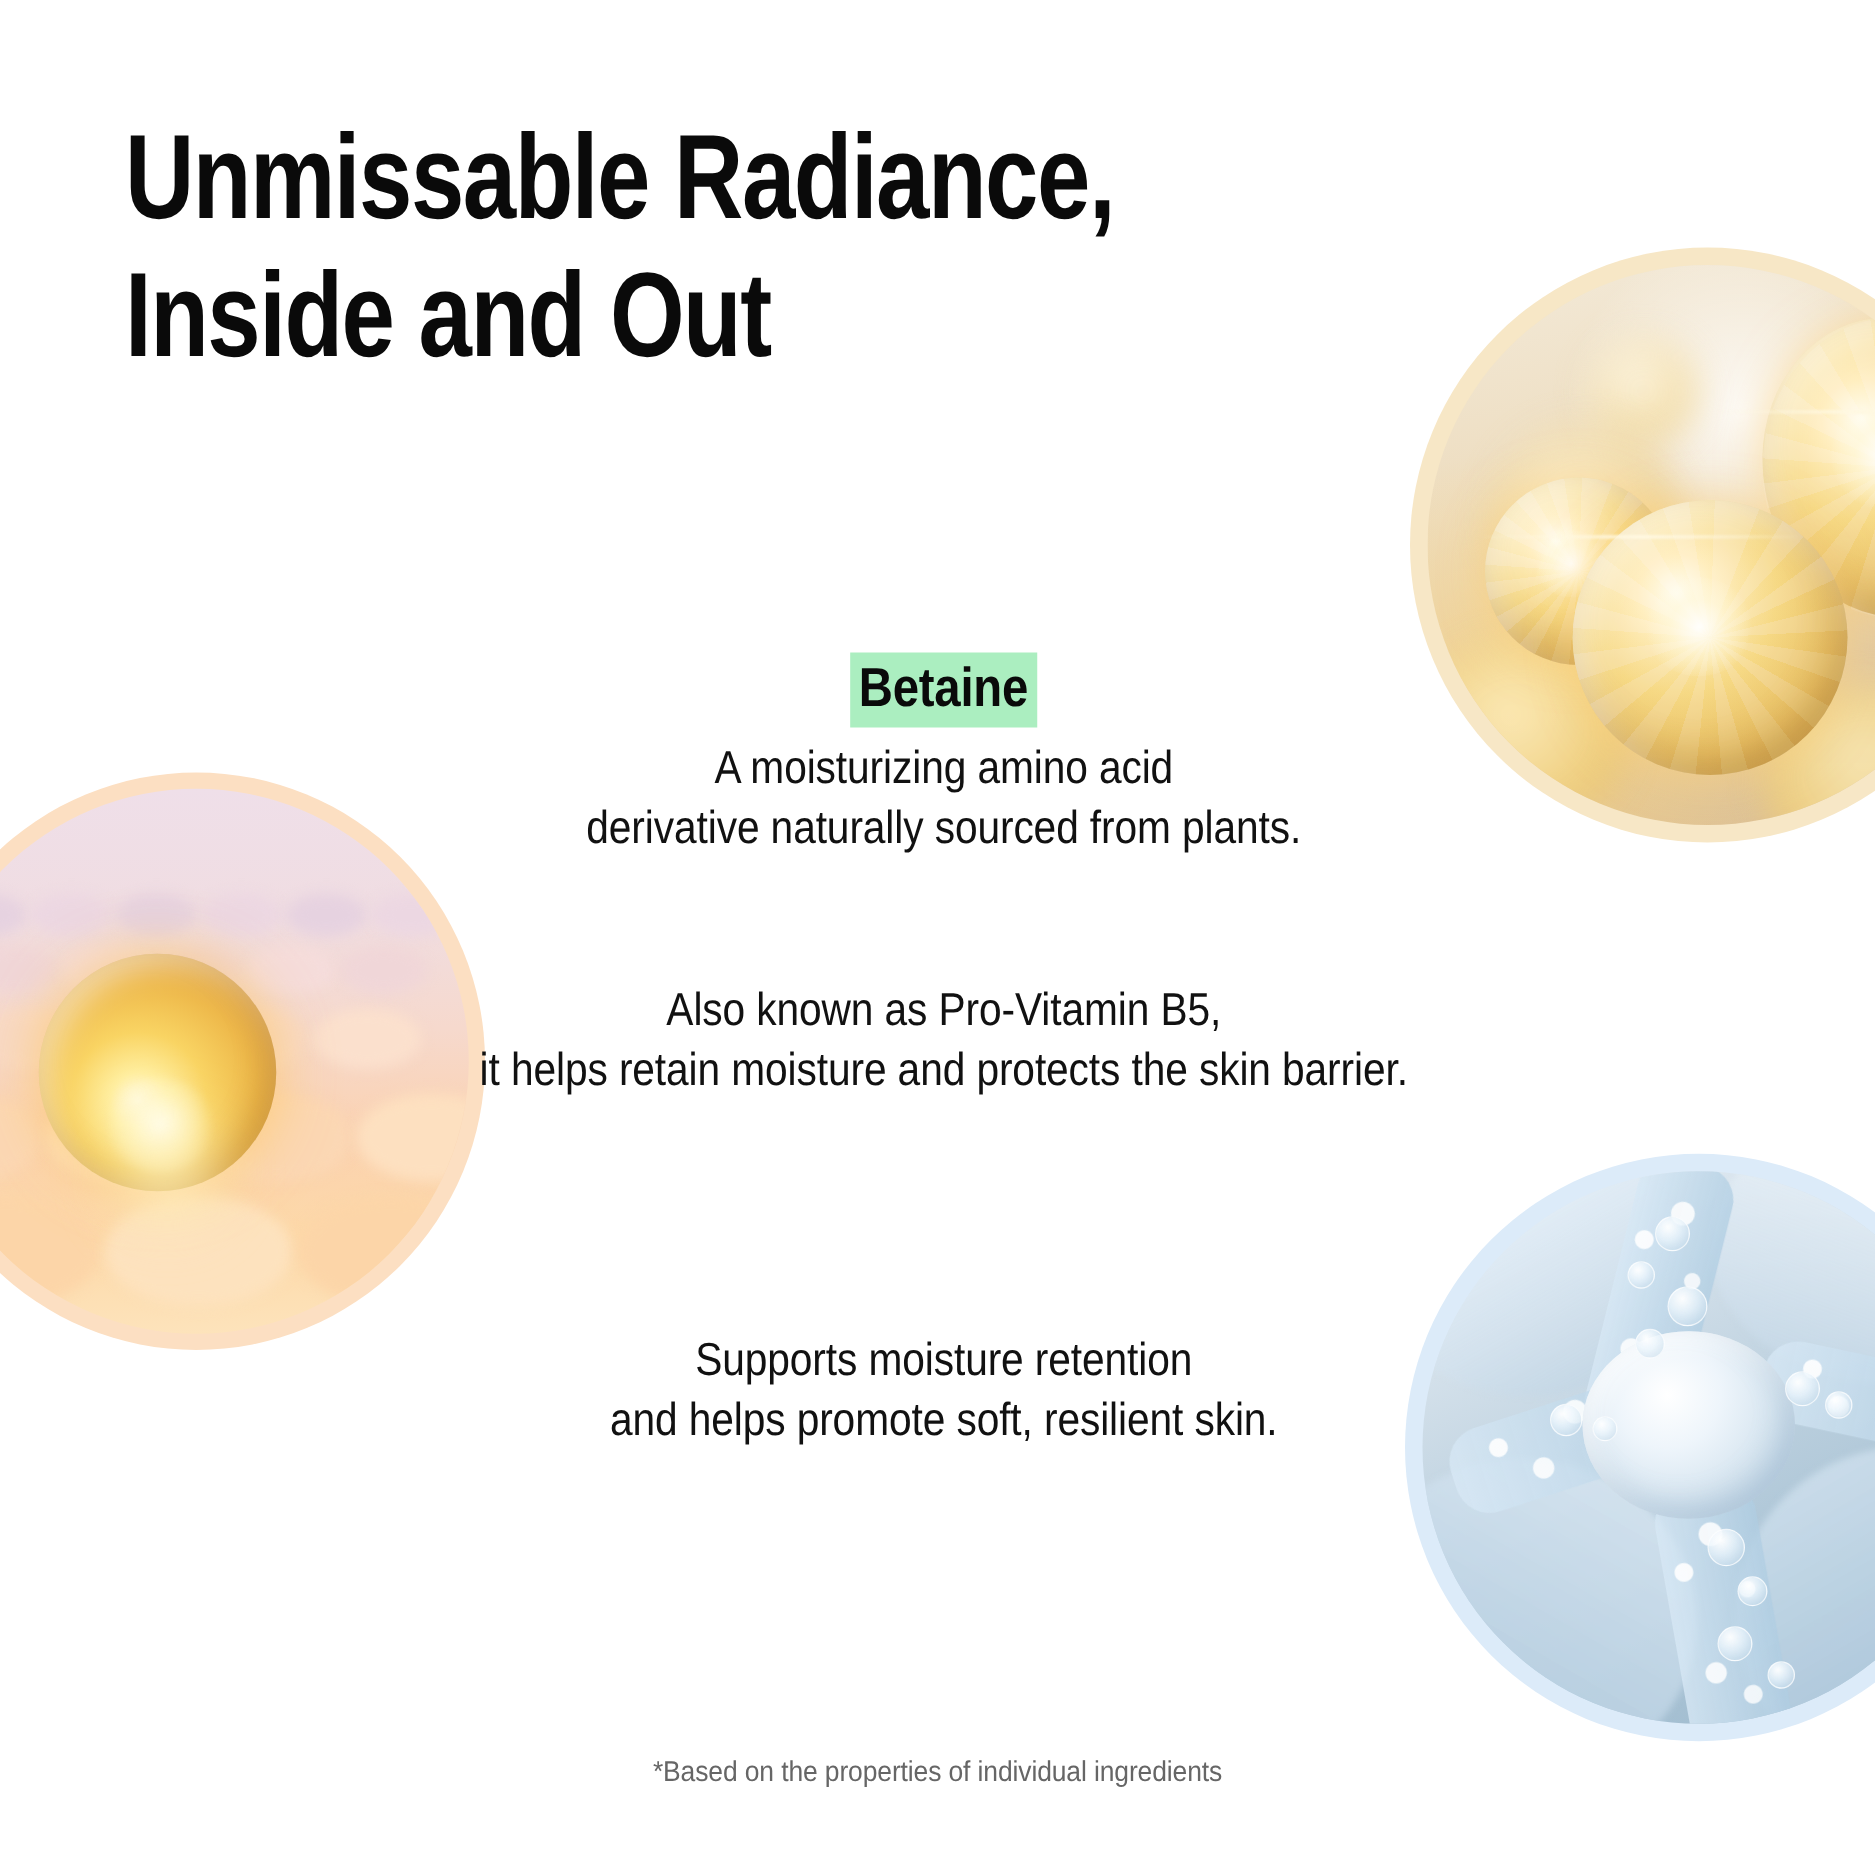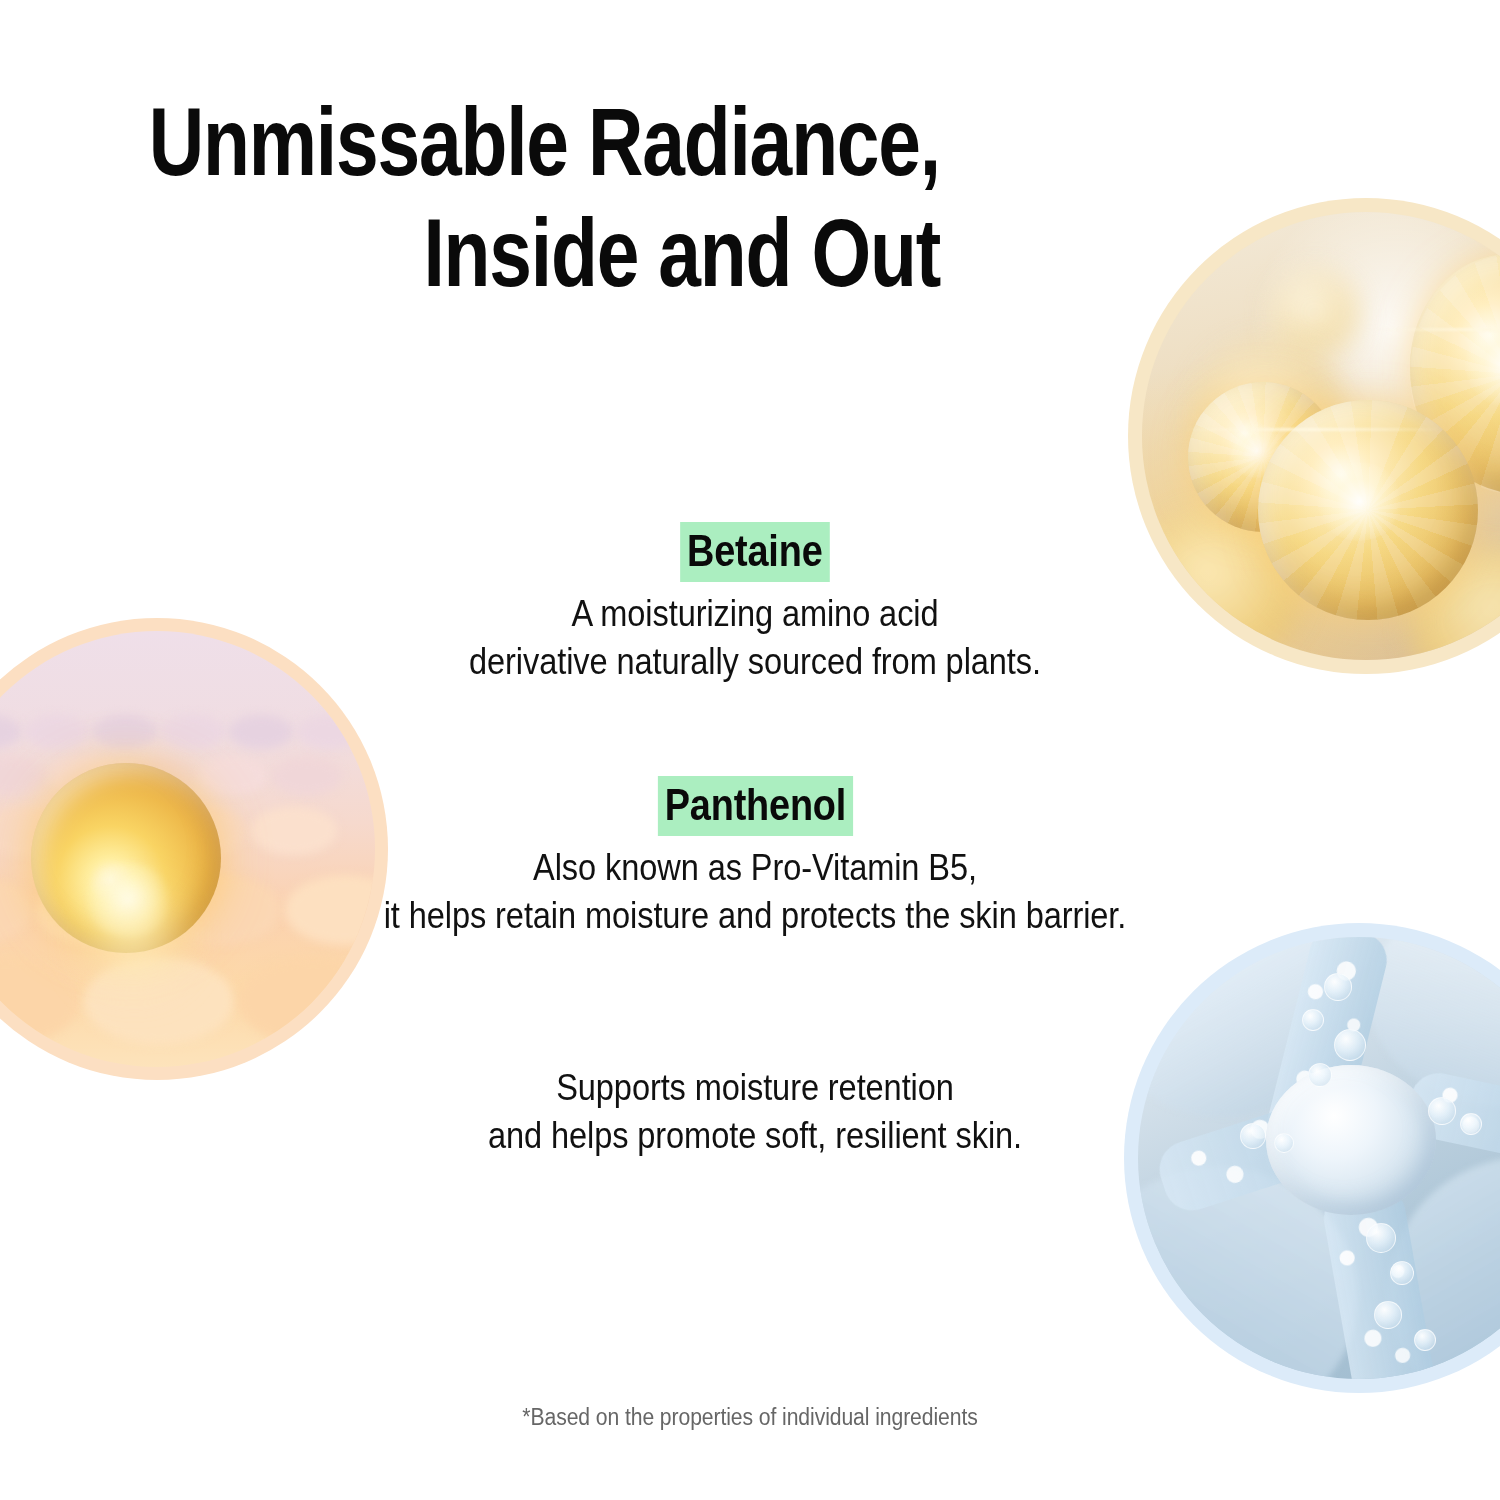--- a/index.html
+++ b/index.html
@@ -16,21 +16,20 @@
     font-family: "Liberation Sans", sans-serif;
   }
 
   
   .headline {
     position: absolute;
     left: 100px;
     top: 86px;
     width: 1050px;
     z-index: 6;
-    text-align: right;
   }
   .headline-line {
     font-family: "Liberation Sans", sans-serif;
     font-weight: 700;
     font-size: 96px;
     line-height: 1.16;
     letter-spacing: -1.5px;
     color: #0a0a0a;
     transform: scaleX(0.80);
     transform-origin: left center;
@@ -351,23 +350,20 @@
     <div class="ing-name-wrap">
       <span class="ing-name">Betaine</span>
     </div>
     <div class="ing-desc">
       <span class="line">A moisturizing amino acid</span>
       <span class="line">derivative naturally sourced from plants.</span>
     </div>
   </div>
 
   <div class="ingredient" id="ing-panthenol">
-    <div class="ing-name-wrap">
-      <span class="ing-name">Panthenol</span>
-    </div>
     <div class="ing-desc">
       <span class="line">Also known as Pro-Vitamin B5,</span>
       <span class="line">it helps retain moisture and protects the skin barrier.</span>
     </div>
   </div>
 
   <div class="ingredient" id="ing-collagen">
     <div class="ing-desc">
       <span class="line">Supports moisture retention</span>
       <span class="line">and helps promote soft, resilient skin.</span>

